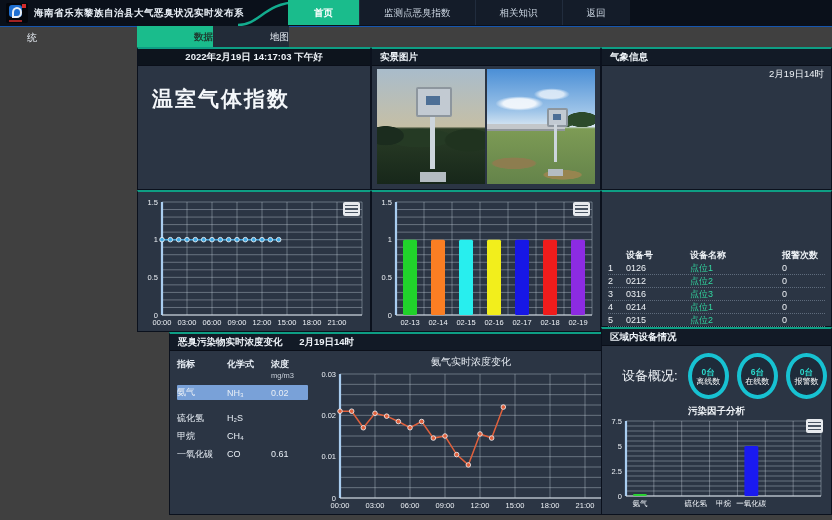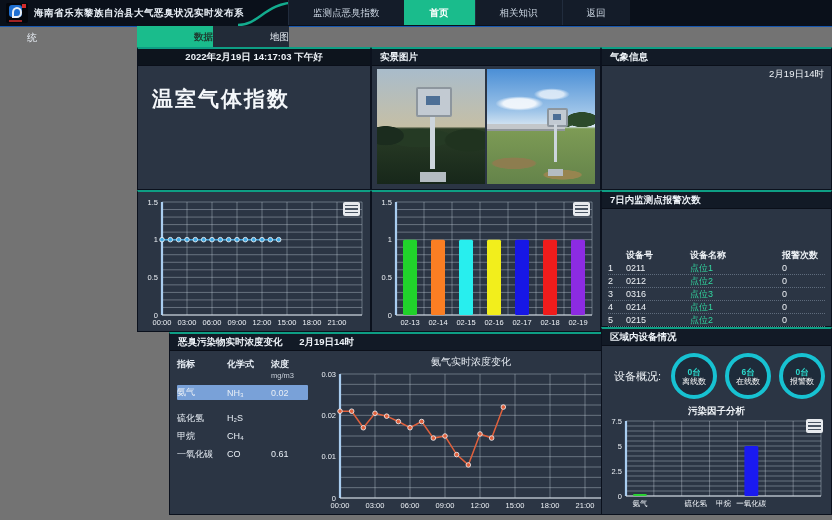--- a/index.html
+++ b/index.html
@@ -1,17 +1,17 @@
 <!DOCTYPE html>
 <html><head>
 <meta charset="utf-8">
 <style>
   html,body{margin:0;padding:0;}
   body{font-family:"Liberation Sans","DejaVu Sans",sans-serif;}
-  #app{position:relative;width:832px;height:520px;background:#737373;overflow:hidden;}
+  #app{position:relative;width:832px;height:520px;background:#404040;overflow:hidden;}
 
   
   #topbar{position:absolute;left:0;top:0;width:832px;height:26px;background:#0a101a;border-bottom:1px solid #1656ae;}
   #logo{position:absolute;left:6px;top:3px;width:22px;height:20px;background:#04070c;border-radius:2px;}
   #logo .glyph{position:absolute;left:3px;top:2px;width:13px;height:12px;background:#1f6fd0;border-radius:3px;}
   #logo .glyph:after{content:"";position:absolute;left:3px;top:2px;width:6px;height:7px;border:2px solid #e9eef4;border-radius:50% 50% 50% 0;}
   #logo .dot{position:absolute;right:2px;top:1px;width:4px;height:4px;background:#d42b2b;}
   #logo .mini{position:absolute;left:3px;bottom:1px;width:13px;height:2px;background:#a32222;}
   #apptitle{position:absolute;left:34px;top:0;height:26px;line-height:26px;font-size:9.5px;font-weight:bold;color:#e9eff6;letter-spacing:0.5px;white-space:nowrap;}
   #swoosh{position:absolute;left:238px;top:0;}
@@ -93,21 +93,21 @@
   .orow.head{height:24px;font-weight:bold;align-items:start;padding-top:2px;}
   .unit{display:block;font-size:7.5px;font-weight:normal;color:#c8d0da;}
   .orow.sel{background:#79a1d8;height:15px;margin:3px 0 9px 0;border-radius:1px;}
   #odor-chart-area{position:relative;flex:1;}
   #nh3-title{position:absolute;top:5px;left:0;right:0;text-align:center;font-size:10px;font-weight:normal;color:#e6ebf2;}
   #nh3-chart{position:absolute;left:0;top:18px;right:0;bottom:0;}
   #odor-chart-area .toolbox{top:4px;right:10px;background:#ffffff;}
 
   #p-devices{left:464px;top:280px;width:231px;height:188px;}
   #dev-overview{position:absolute;left:0;top:20px;right:0;height:54px;display:flex;align-items:center;}
-  #dev-label{font-size:11px;color:#eef2f6;margin:0 6px 0 12px;white-space:nowrap;}
+  #dev-label{font-size:13px;color:#eef2f6;margin:0 6px 0 20px;white-space:nowrap;}
   .circ{width:38px;height:38px;border-radius:50%;border:4px solid #17c2d2;background:#1e2b3a;margin:0 4px;display:flex;flex-direction:column;align-items:center;justify-content:center;}
   .circ .cnt{font-size:8.5px;font-weight:bold;color:#2bd8cc;line-height:10px;}
   .circ .clb{font-size:8px;color:#ffffff;line-height:9px;}
   #factor-title{position:absolute;top:76px;left:0;right:0;text-align:center;font-size:9.5px;font-weight:bold;color:#eef2f6;}
   #factor-chart{position:absolute;left:2px;top:88px;right:2px;bottom:4px;}
   #p-devices .toolbox{top:90px;right:8px;}
 </style>
 </head>
 <body>
 <div id="app">
@@ -116,22 +116,22 @@
     <div id="logo">
       <div class="glyph"></div>
       <div class="dot"></div>
       <div class="mini"></div>
     </div>
     <div id="apptitle">海南省乐东黎族自治县大气恶臭状况实时发布系</div>
     <svg id="swoosh" width="60" height="26">
       <path d="M0,25 C22,25 26,3 60,2" stroke="#13ac8e" stroke-width="2.5" fill="none"></path>
     </svg>
     <div id="navstrip">
+      <div class="nav-item active">首页</div>
       <div class="nav-item">监测点恶臭指数</div>
-      <div class="nav-item active">首页</div>
       <div class="nav-item">相关知识</div>
       <div class="nav-item">返回</div>
     </div>
   </div>
 
   <div id="wrapchar">统</div>
 
   <div id="tabrow">
     <div class="tab active">数据</div>
     <div class="tab inactive">地图</div>
@@ -285,31 +285,30 @@
             <rect x="199" y="47.66666666666667" width="14" height="75.33333333333333" rx="1.5" fill="#8c2be2"></rect>
           </svg></div>
       <div class="toolbox">
           <span></span>
           <span></span>
           <span></span>
         </div>
     </div>
 
     <div class="panel" id="p-alarms">
-      <div class="phead">7日内监测点报警次数</div>
       <div id="alarm-table">
         <div class="arow head">
           <span></span>
           <span>设备号</span>
           <span>设备名称</span>
           <span>报警次数</span>
         </div>
         <div class="arow data">
           <span>1</span>
-            <span>0211</span>
+            <span>0126</span>
             <span class="aname">点位1</span>
             <span>0</span>
         </div>
         <div class="arow data">
           <span>2</span>
             <span>0212</span>
             <span class="aname">点位2</span>
             <span>0</span>
         </div>
         <div class="arow data">

